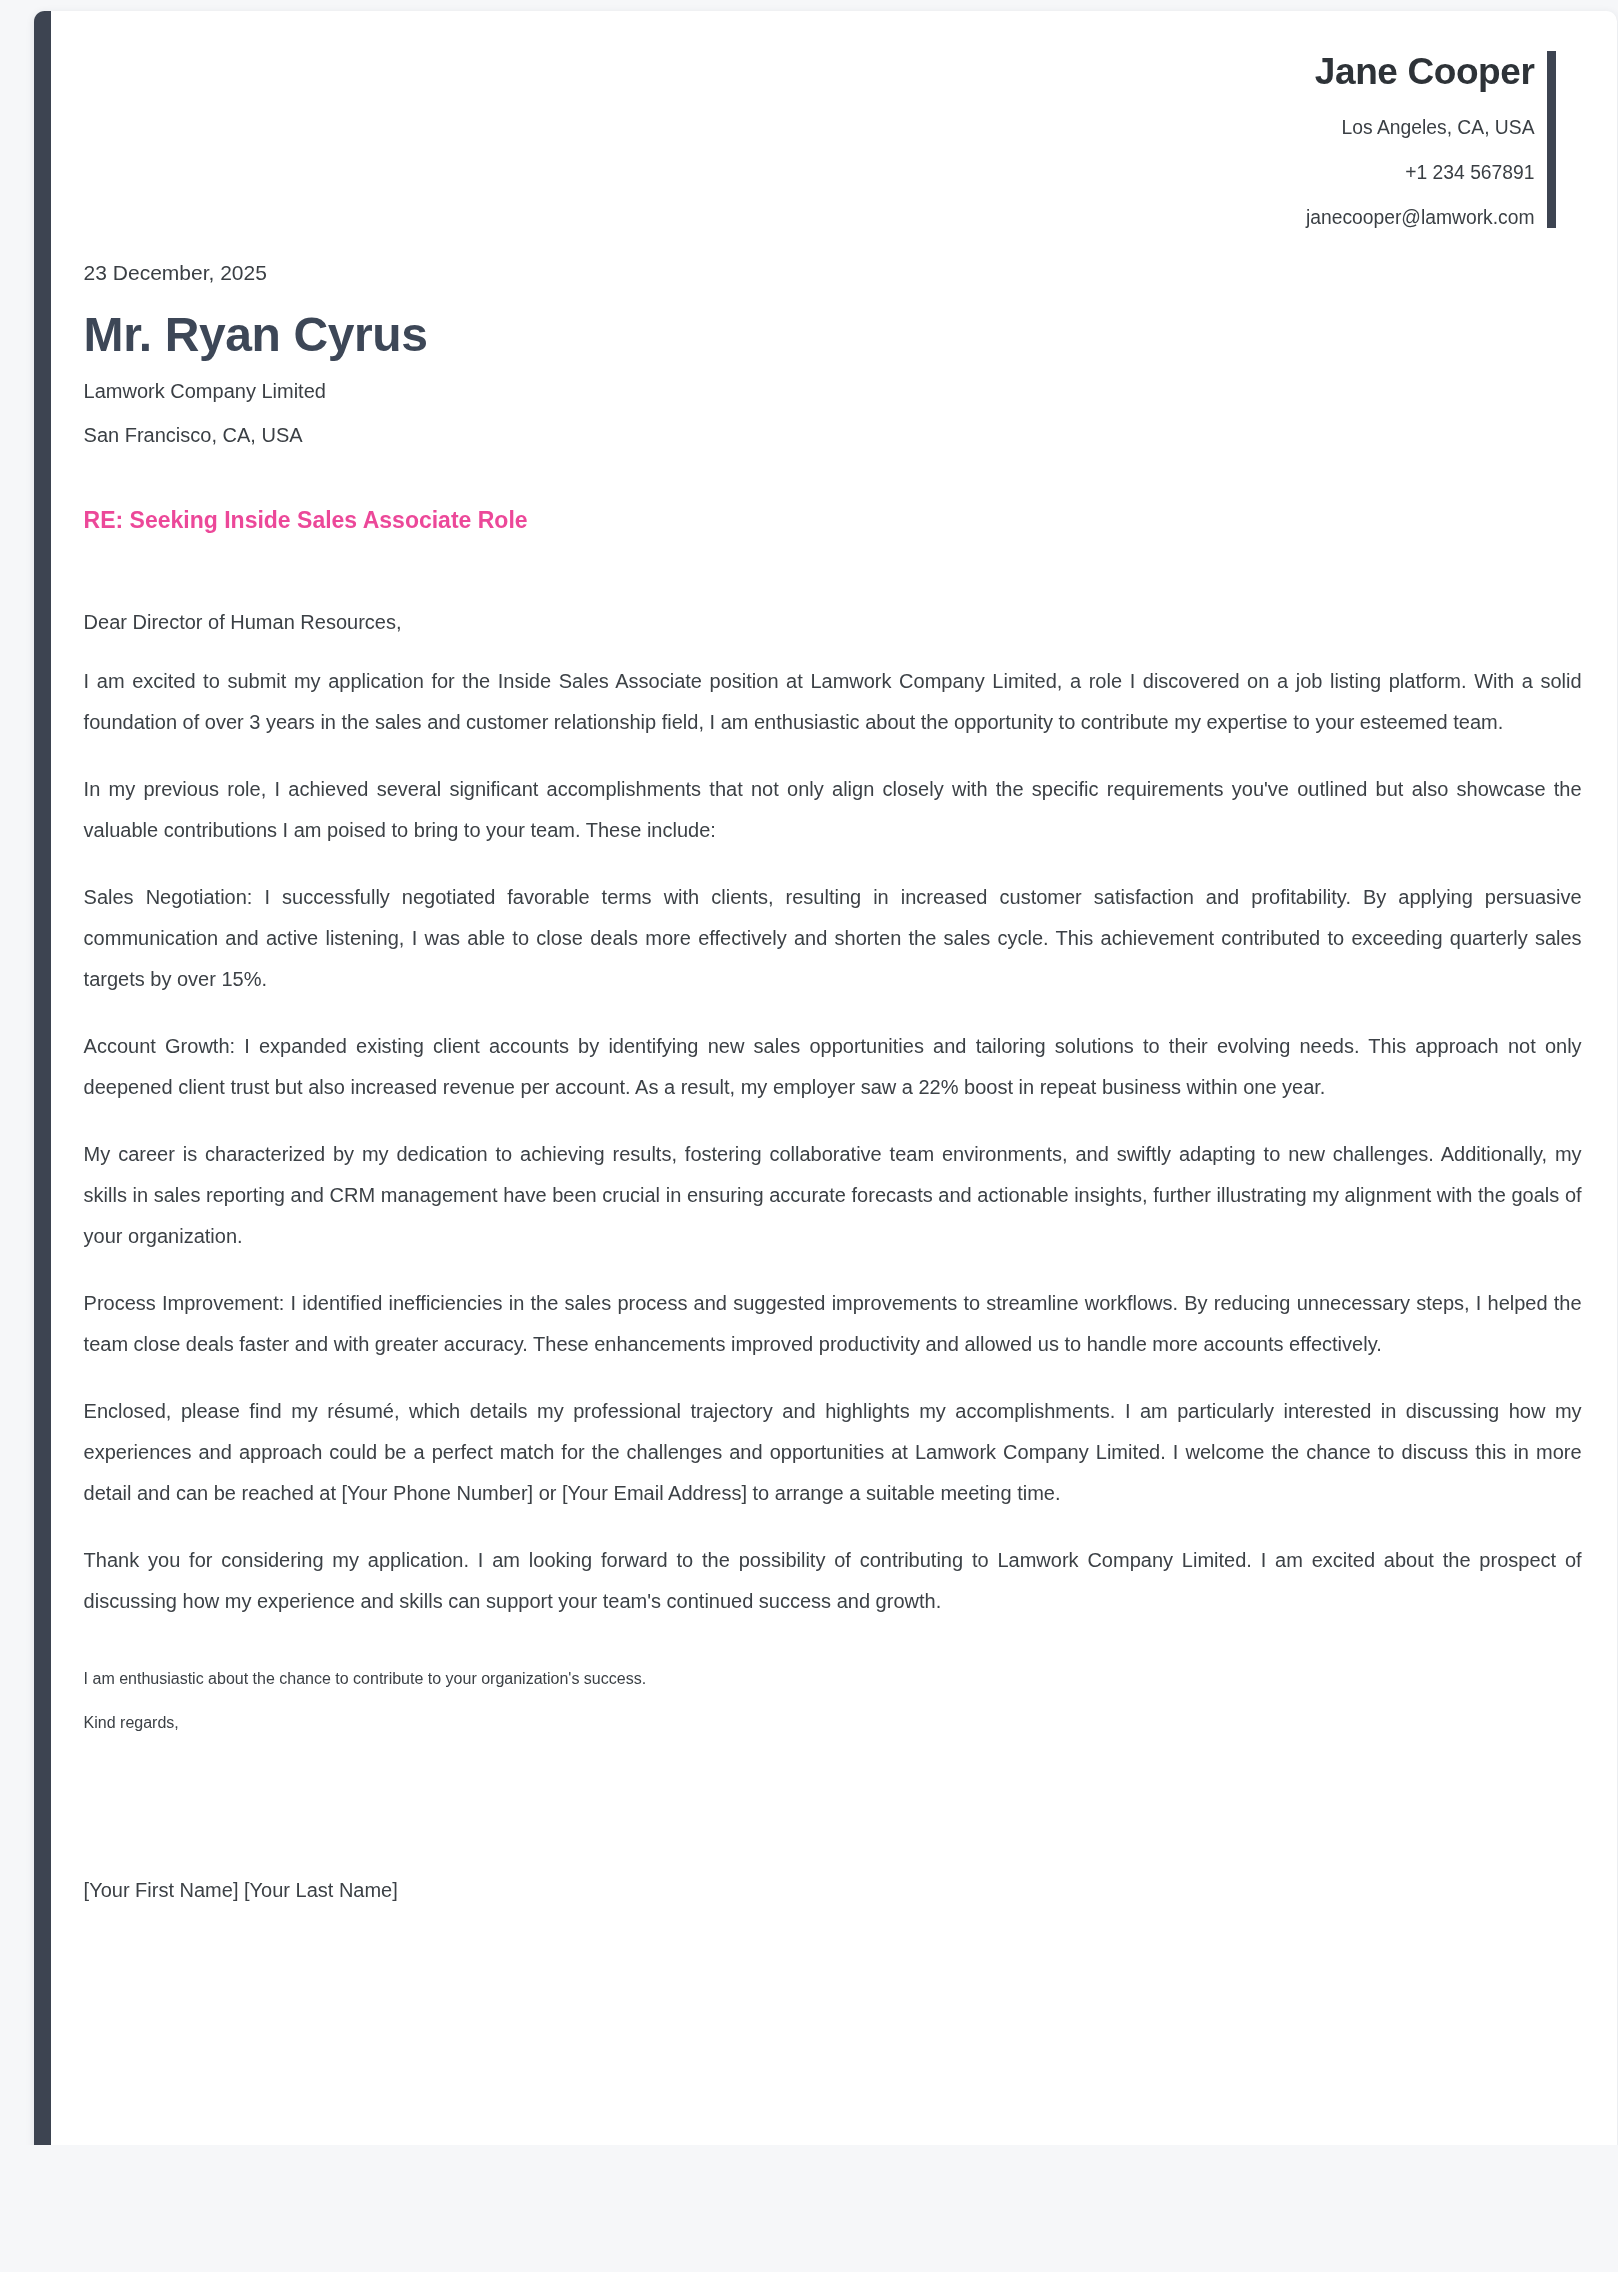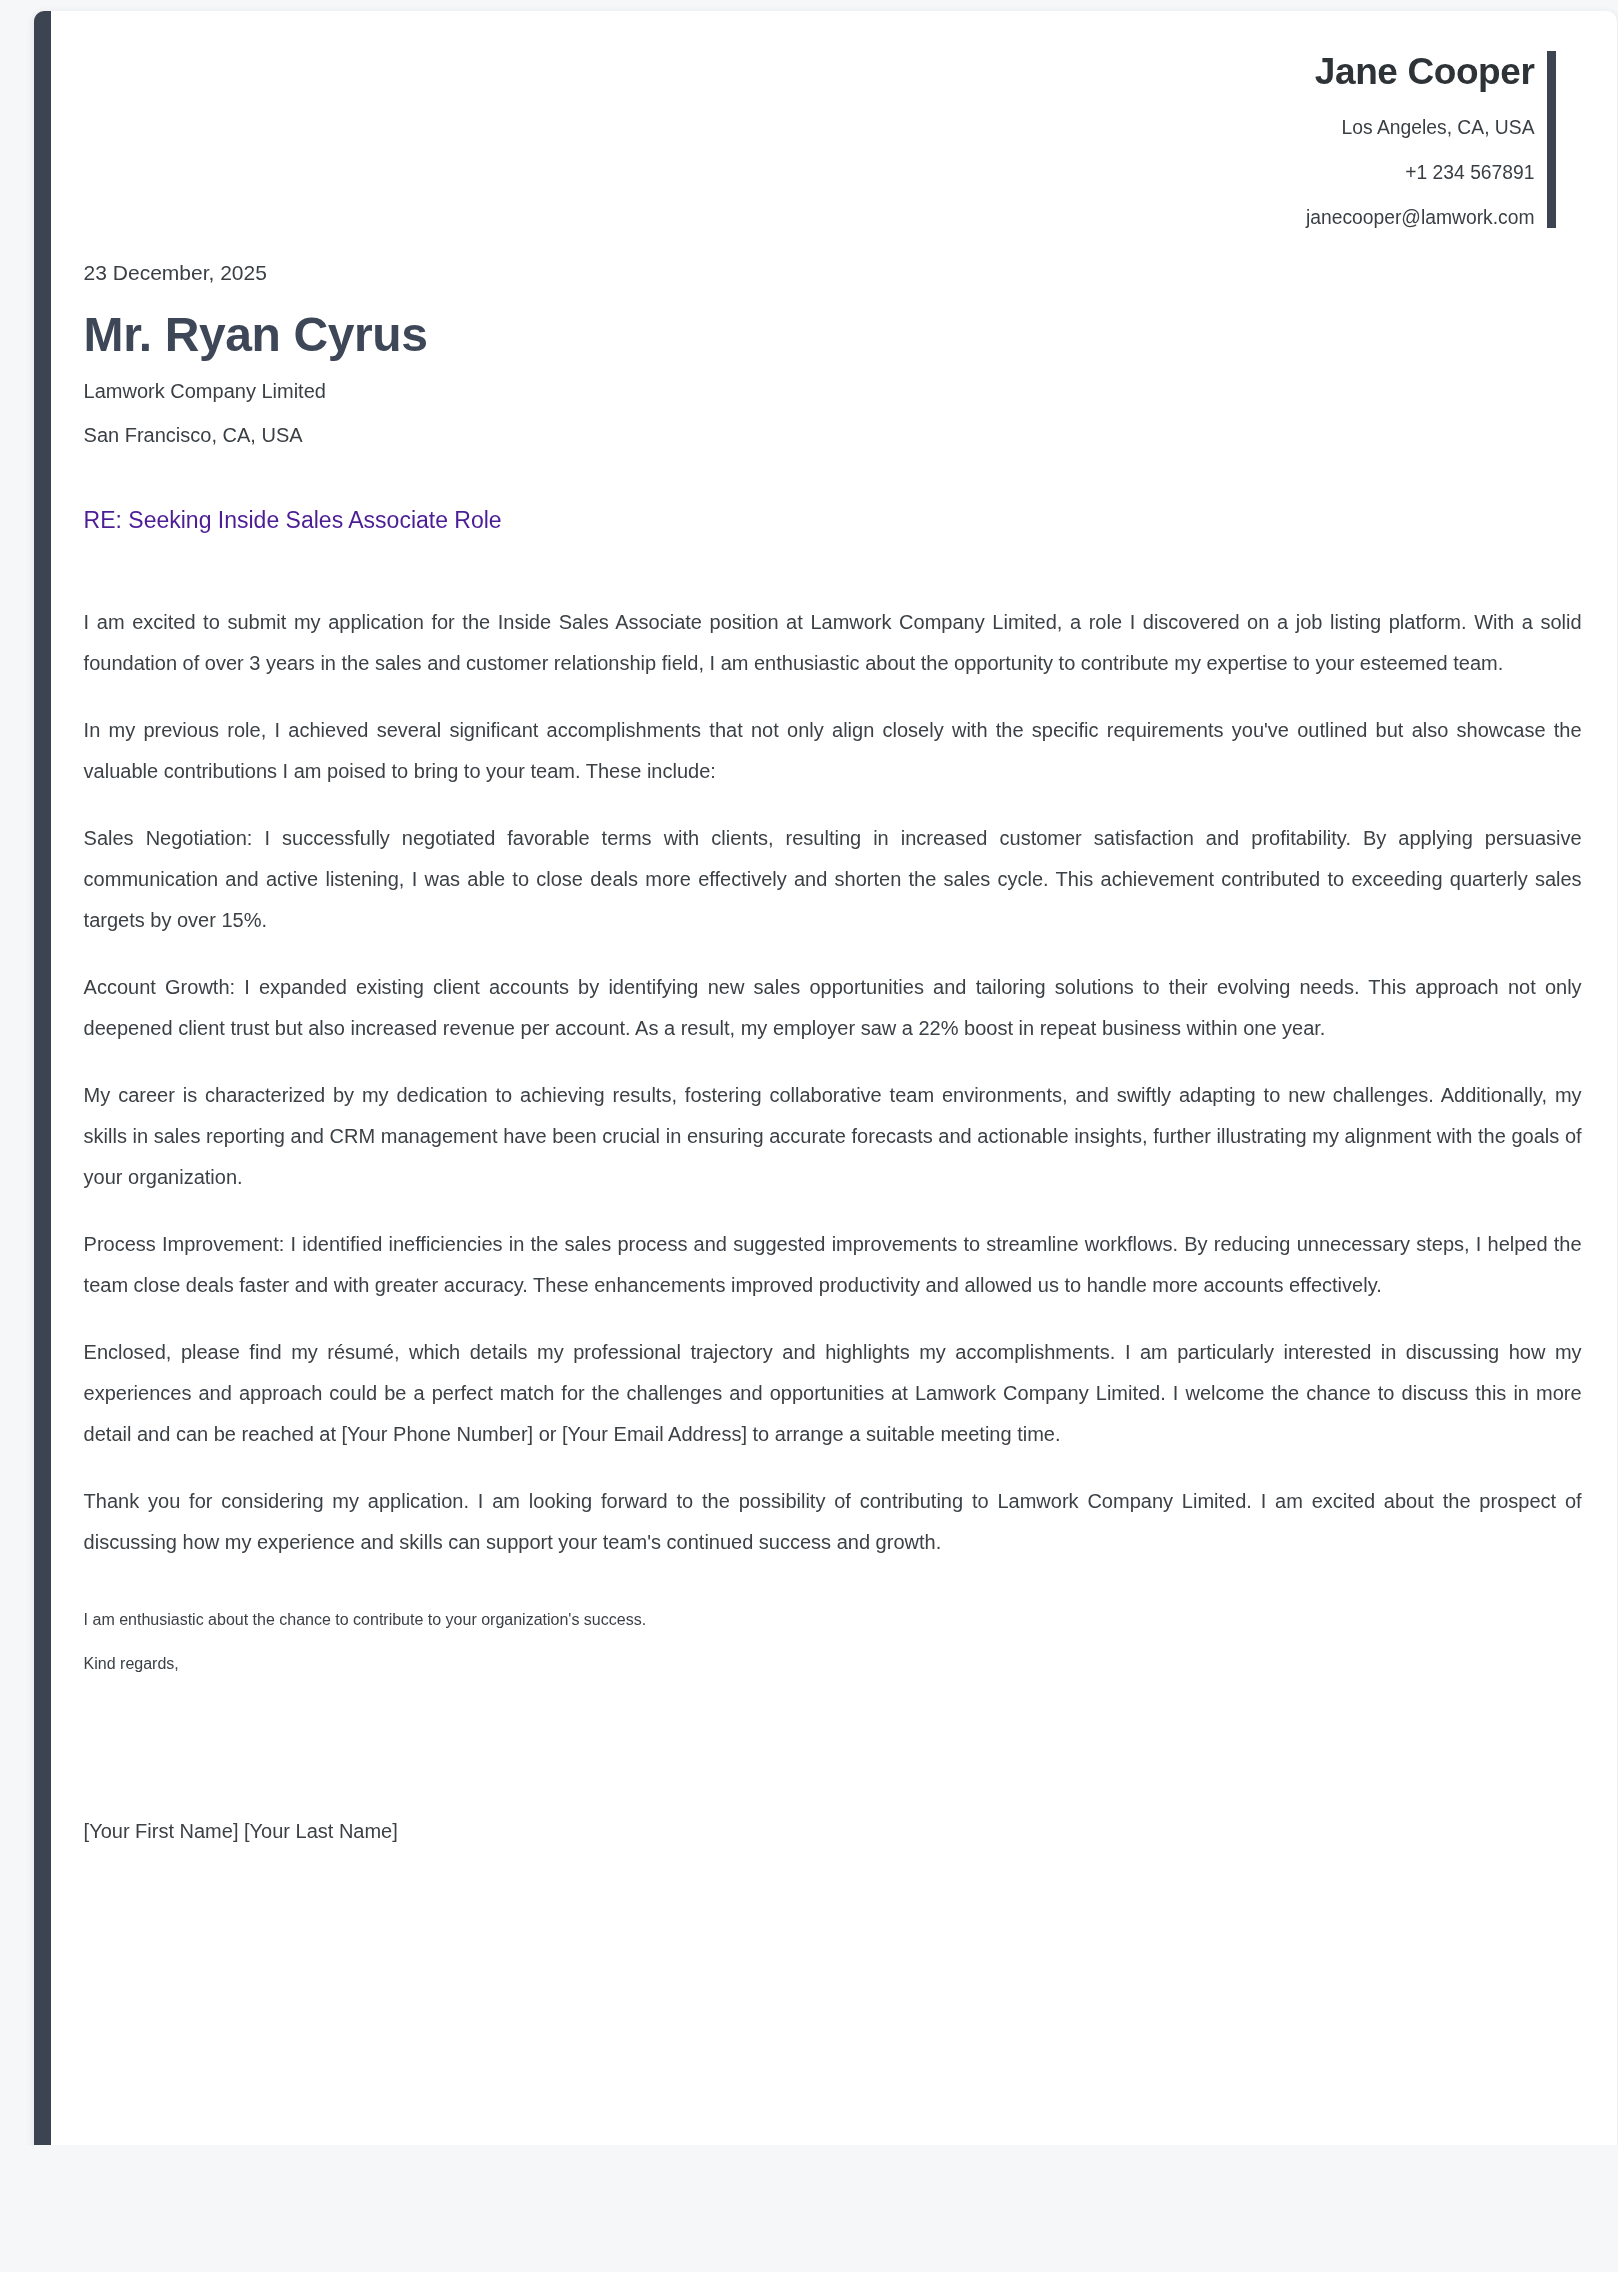--- a/index.html
+++ b/index.html
@@ -74,22 +74,22 @@
   .recipient-line {
     font-size: 20px;
     line-height: 21px;
     margin-top: 23px;
     color: #3a3f44;
   }
   .subject {
     margin-top: 62px;
     font-size: 23px;
     line-height: 24.6px;
-    font-weight: normal;
-    color: #4c1d95;
+    font-weight: bold;
+    color: #ec4899;
   }
   
   .body { margin-top: 70px; }
   .body p {
     font-size: 20px;
     line-height: 41px;
     color: #3c4146;
     text-align: justify;
     margin-bottom: 26px;
   }
@@ -126,20 +126,21 @@
 
       <div class="date">23 December, 2025</div>
 
       <div class="recipient-name">Mr. Ryan Cyrus</div>
       <div class="recipient-line">Lamwork Company Limited</div>
       <div class="recipient-line">San Francisco, CA, USA</div>
 
       <div class="subject">RE: Seeking Inside Sales Associate Role</div>
 
       <div class="body">
+        <p class="salutation">Dear Director of Human Resources,</p>
         <p>I am excited to submit my application for the Inside Sales Associate position at Lamwork Company Limited, a role I discovered on a job listing platform. With a solid foundation of over 3 years in the sales and customer relationship field, I am enthusiastic about the opportunity to contribute my expertise to your esteemed team.</p>
         <p>In my previous role, I achieved several significant accomplishments that not only align closely with the specific requirements you've outlined but also showcase the valuable contributions I am poised to bring to your team. These include:</p>
         <p>Sales Negotiation: I successfully negotiated favorable terms with clients, resulting in increased customer satisfaction and profitability. By applying persuasive communication and active listening, I was able to close deals more effectively and shorten the sales cycle. This achievement contributed to exceeding quarterly sales targets by over 15%.</p>
         <p>Account Growth: I expanded existing client accounts by identifying new sales opportunities and tailoring solutions to their evolving needs. This approach not only deepened client trust but also increased revenue per account. As a result, my employer saw a 22% boost in repeat business within one year.</p>
         <p>My career is characterized by my dedication to achieving results, fostering collaborative team environments, and swiftly adapting to new challenges. Additionally, my skills in sales reporting and CRM management have been crucial in ensuring accurate forecasts and actionable insights, further illustrating my alignment with the goals of your organization.</p>
         <p>Process Improvement: I identified inefficiencies in the sales process and suggested improvements to streamline workflows. By reducing unnecessary steps, I helped the team close deals faster and with greater accuracy. These enhancements improved productivity and allowed us to handle more accounts effectively.</p>
         <p>Enclosed, please find my résumé, which details my professional trajectory and highlights my accomplishments. I am particularly interested in discussing how my experiences and approach could be a perfect match for the challenges and opportunities at Lamwork Company Limited. I welcome the chance to discuss this in more detail and can be reached at [Your Phone Number] or [Your Email Address] to arrange a suitable meeting time.</p>
         <p>Thank you for considering my application. I am looking forward to the possibility of contributing to Lamwork Company Limited. I am excited about the prospect of discussing how my experience and skills can support your team's continued success and growth.</p>
       </div>
 

